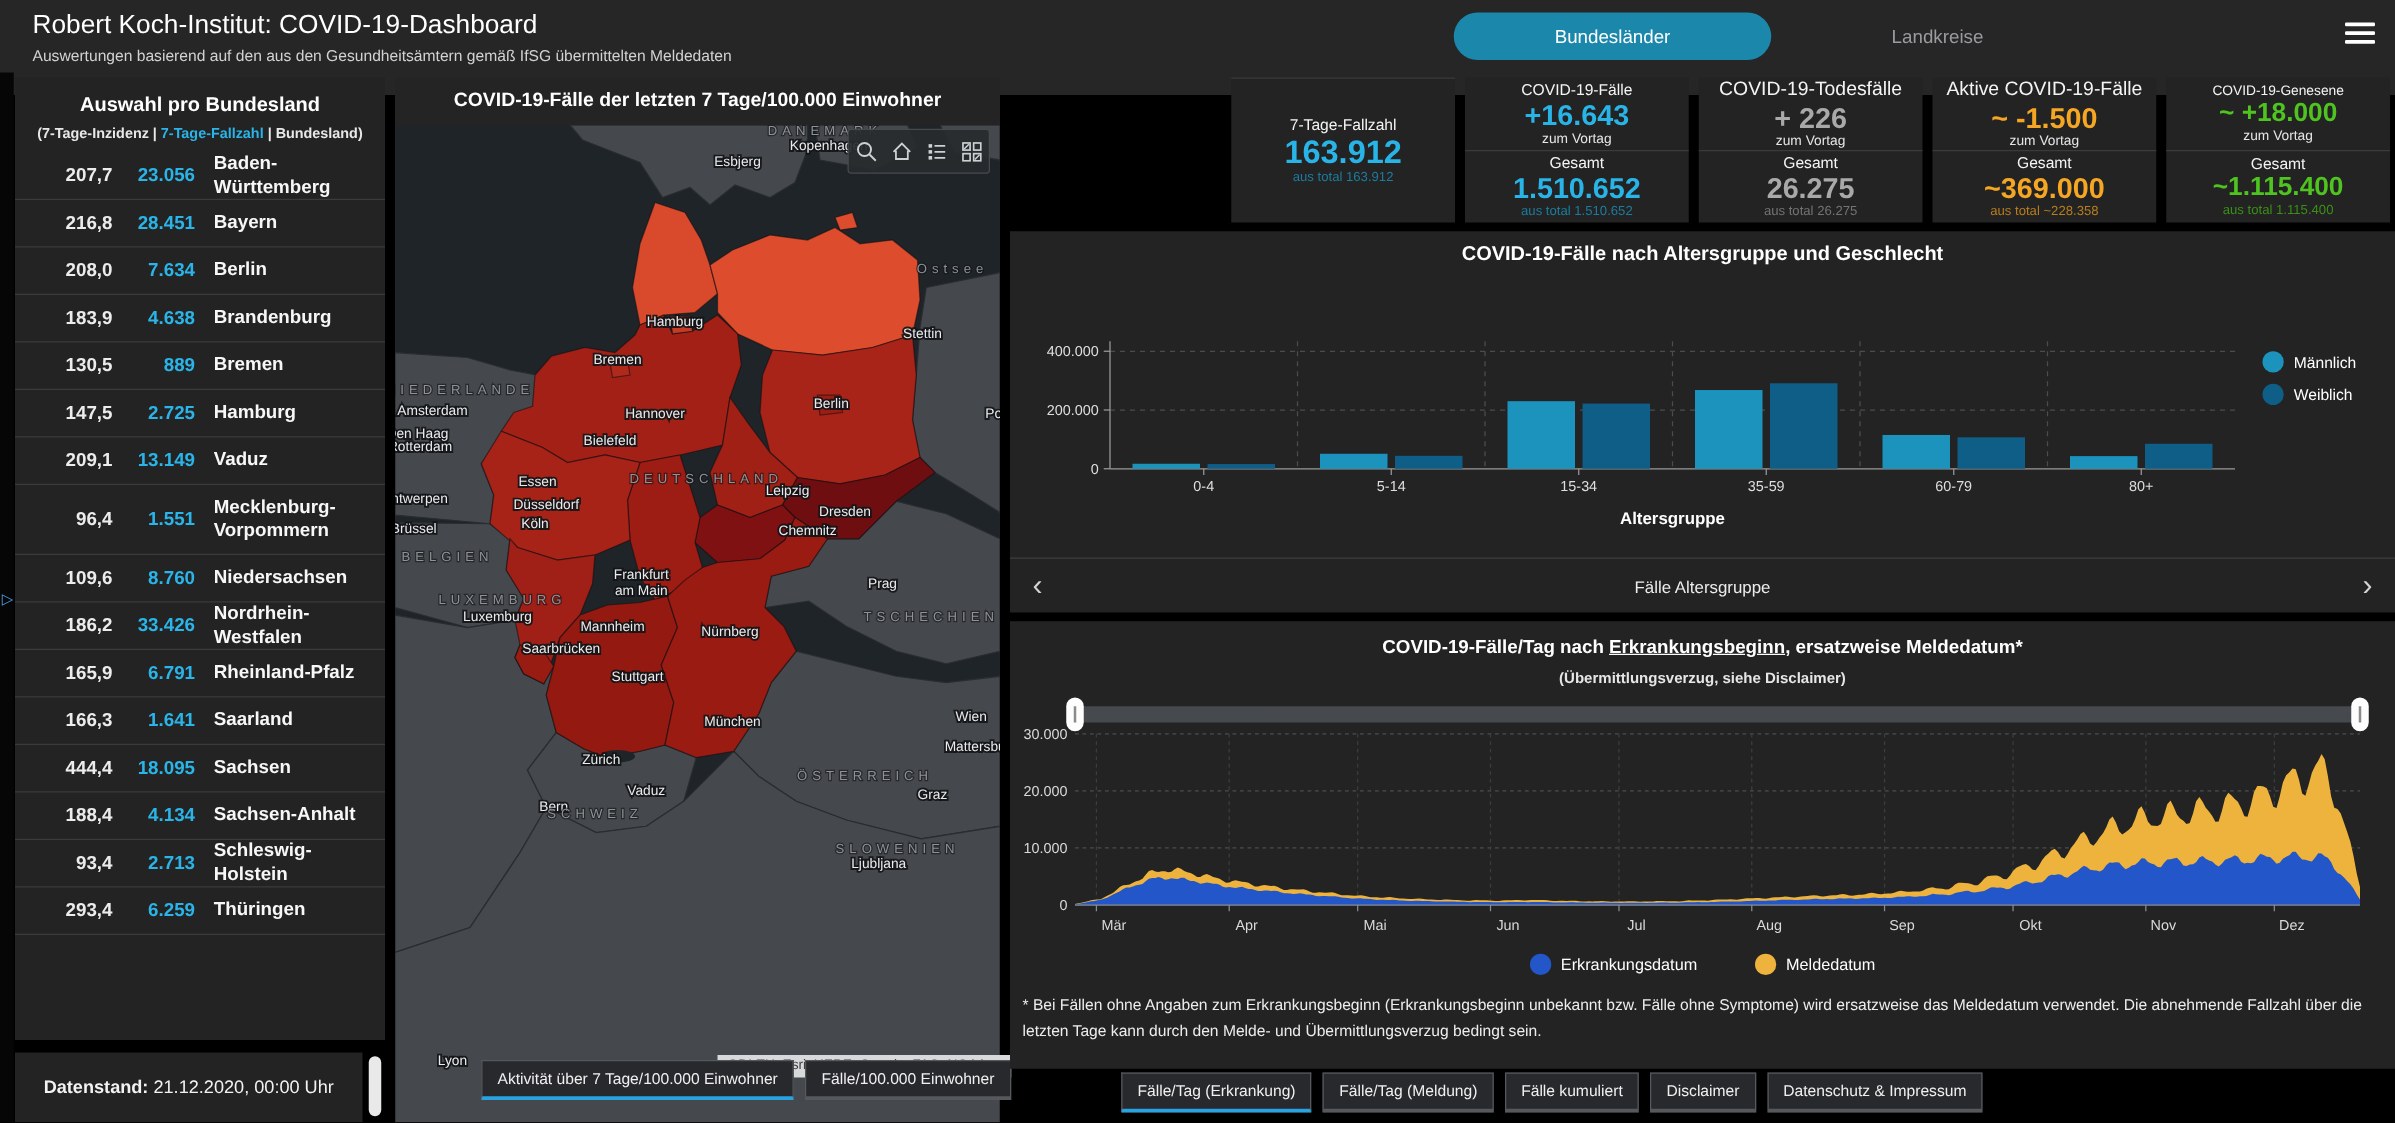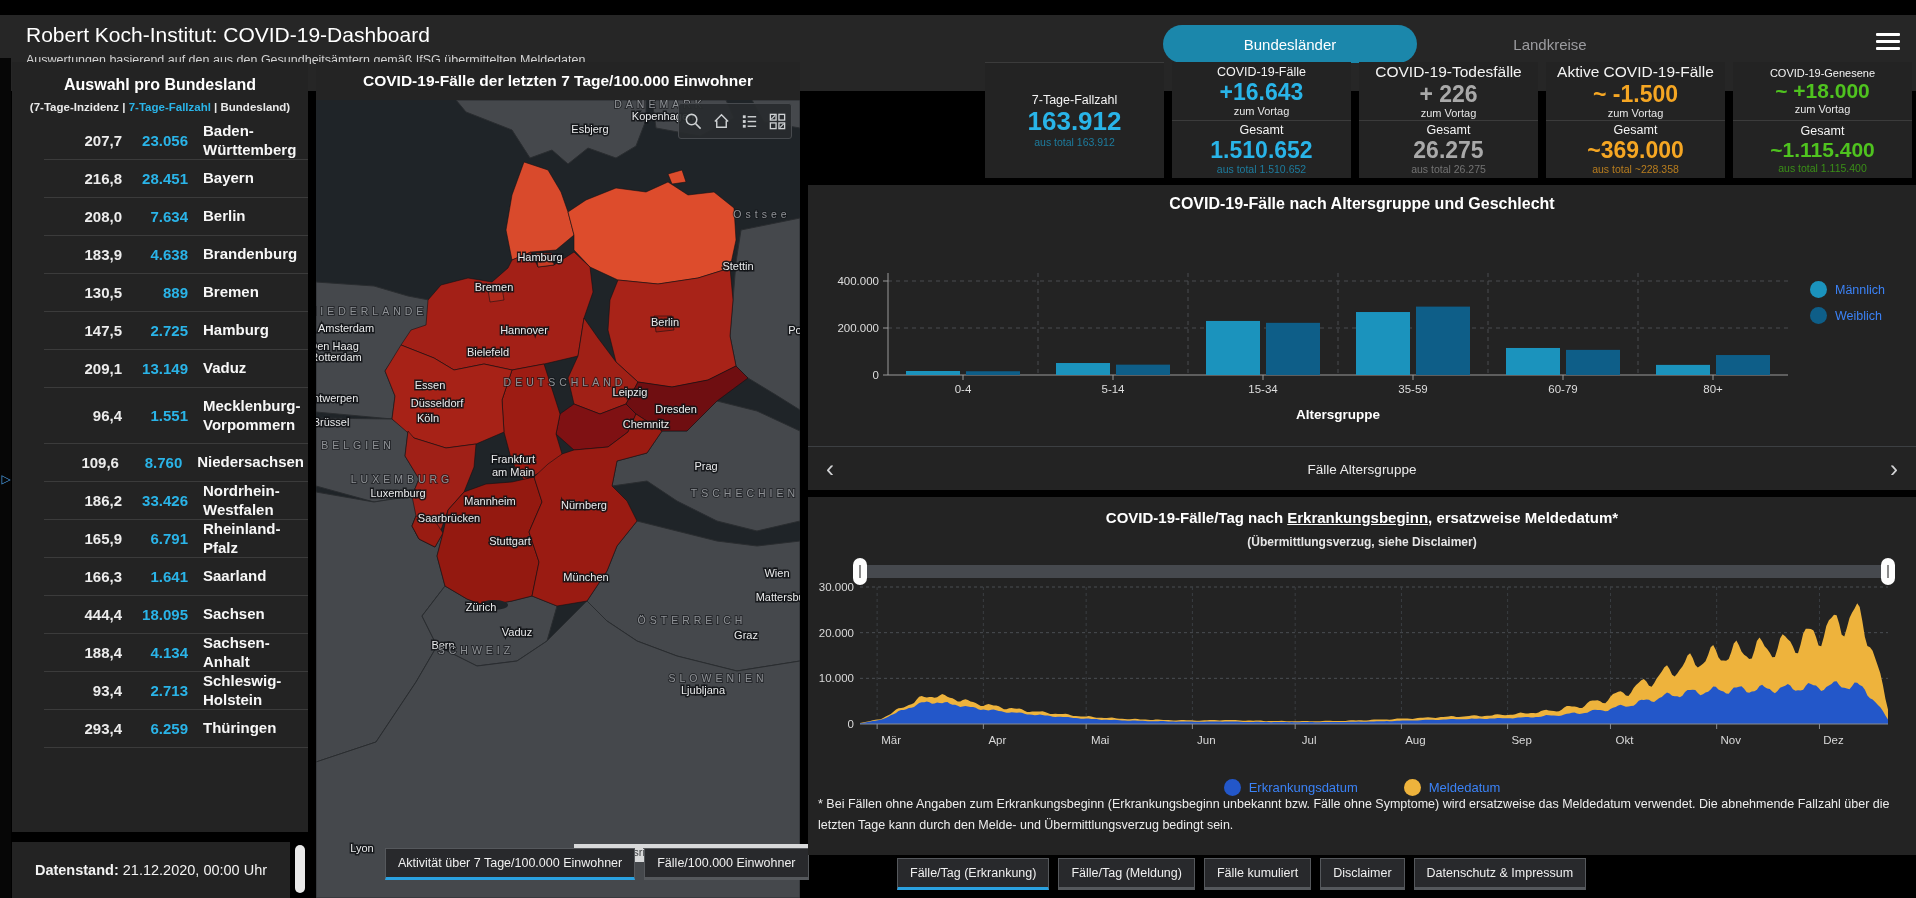--- a/index.html
+++ b/index.html
@@ -1,36 +1,36 @@
 <!DOCTYPE html>
 <html><head>
 <meta charset="utf-8">
 <style>
   html,body{margin:0;padding:0;background:#000;font-family:"Liberation Sans",sans-serif;}
   #root{position:relative;width:1916px;height:898px;overflow:hidden;background:#000;color:#f0f0f0;}
   .abs{position:absolute;}
   .panel{position:absolute;background:#232323;}
   
-  #header{left:0;top:15px;width:1916px;height:76px;background:#262626;}
+  #header{left:0;top:0;width:1916px;height:76px;background:#262626;}
   #header .title{position:absolute;left:26px;top:8px;font-size:21px;color:#fff;font-weight:400;}
   #header .subtitle{position:absolute;left:26px;top:38px;font-size:12.5px;color:#d2d2d2;}
   .toggle-pill{position:absolute;left:1163px;top:10px;width:254px;height:38px;border-radius:19px;background:#1b87ab;color:#fff;
     font-size:15px;display:flex;align-items:center;justify-content:center;cursor:pointer;}
   .toggle-plain{position:absolute;left:1460px;top:10px;width:180px;height:38px;color:#9c9ca0;font-size:15px;display:flex;align-items:center;justify-content:center;cursor:pointer;}
   #hamburger{position:absolute;left:1876px;top:18px;width:24px;height:20px;cursor:pointer;}
   #hamburger span{display:block;height:3px;background:#fff;margin-bottom:4px;border-radius:1px;}
   
   #left-strip{left:0;top:58px;width:11px;height:840px;background:#060606;}
   #expander{left:0;top:468px;width:12px;height:22px;color:#4a9fe8;font-size:12px;line-height:22px;text-align:center;cursor:pointer;}
   
   #sidebar{left:12px;top:62px;width:296px;height:770px;}
   #sidebar .sb-title{text-align:center;font-size:16px;font-weight:bold;color:#fff;padding-top:14px;}
   #sidebar .sb-sub{text-align:center;font-size:11.5px;font-weight:bold;color:#e8e8e8;margin-top:7px;}
   #state-list{margin-top:9px;}
-  .state-row{display:flex;align-items:center;border-bottom:1px solid #3b3b3b;padding:0 4px;box-sizing:border-box;height:38px;cursor:pointer;margin-left:32px;}
+  .state-row{display:flex;align-items:center;border-bottom:1px solid #3b3b3b;padding:0 4px;box-sizing:border-box;height:38px;cursor:pointer;}
   .state-row.tall{height:56px;}
   .state-row .inz{width:74px;text-align:right;font-size:15px;font-weight:bold;color:#ececec;}
   .state-row .fall{width:66px;text-align:right;font-size:15px;font-weight:bold;}
   .state-row .nm{flex:1;margin-left:15px;font-size:15px;font-weight:bold;color:#f7f7f7;line-height:1.25;}
   #datenstand{left:12px;top:842px;width:278px;height:56px;display:flex;align-items:center;justify-content:center;font-size:14.5px;color:#f2f2f2;}
   #sb-scroll{left:295px;top:845px;width:10px;height:48px;border-radius:5px;background:#e9e9e9;cursor:pointer;}
   
   #map-title{left:316px;top:62px;width:484px;height:38px;background:#242424;display:flex;align-items:center;justify-content:center;
     font-size:15.5px;font-weight:bold;color:#fff;}
   #map-box{left:316px;top:100px;width:484px;height:798px;background:#242424;}
@@ -59,36 +59,36 @@
   .kpi.lg .k-title{font-size:15.5px;} .kpi.lg .k-topval{font-size:23px;} .kpi.lg .k-botval{font-size:23px;}
   .kpi.sm .k-title{font-size:12.5px;} .kpi.sm .k-topval{font-size:23px;} .kpi.sm .k-botval{font-size:23px;}
   .kpi.xs .k-title{font-size:11px;} .kpi.xs .k-topval{font-size:21px;} .kpi.xs .k-botval{font-size:21px;}
   
   #age-panel{left:808px;top:185px;width:1108px;height:305px;}
   #age-title{position:absolute;left:0;top:10px;width:1108px;text-align:center;font-size:16px;font-weight:bold;color:#fff;}
   #age-svg{position:absolute;left:0;top:0;}
   #age-legend{position:absolute;left:1002px;top:96px;}
   .leg-item{display:flex;align-items:center;gap:8px;margin-bottom:9px;}
   .leg-dot{width:17px;height:17px;border-radius:50%;}
-  .leg-lab{font-size:12.5px;color:#3b82f6;}
+  .leg-lab{font-size:12.5px;color:#ffffff;}
   #age-xlabel{position:absolute;left:80px;top:222px;width:900px;text-align:center;font-size:13.5px;font-weight:bold;color:#fff;}
   #age-pager{position:absolute;left:0;top:261px;width:1108px;height:44px;border-top:1px solid #3c3f42;display:flex;align-items:center;}
   #age-pager .chev{width:44px;text-align:center;font-size:24px;color:#d2d3d5;font-weight:300;cursor:pointer;line-height:40px;}
   #age-pager .pg-label{flex:1;text-align:center;font-size:13.5px;color:#ececec;}
   
   #time-panel{left:808px;top:497px;width:1108px;height:358px;}
   #time-title{position:absolute;left:0;top:12px;width:1108px;text-align:center;font-size:15px;font-weight:bold;color:#fff;}
   #time-title .ul{text-decoration:underline;}
   #time-sub{position:absolute;left:0;top:38px;width:1108px;text-align:center;font-size:12px;font-weight:bold;color:#e6e6e6;}
   #time-slider{position:absolute;left:0;top:60px;width:1108px;height:28px;}
   #time-slider .track{position:absolute;left:52px;top:8px;width:1028px;height:13px;background:#46494e;border-radius:2px;cursor:pointer;}
   #time-slider .handle{position:absolute;top:1px;width:14px;height:27px;border-radius:7px;background:#fdfdfd;cursor:ew-resize;}
   #time-slider .handle i{position:absolute;left:6px;top:7px;width:2px;height:13px;background:#8a8a8a;}
   #time-svg{position:absolute;left:0;top:80px;}
-  #time-legend{position:absolute;left:0;top:282px;width:1108px;display:flex;justify-content:center;gap:46px;}
+  #time-legend{position:absolute;left:0;top:266px;width:1108px;display:flex;justify-content:center;gap:46px;}
   #time-legend .leg-item{margin-bottom:0;}
   #time-legend .leg-lab{font-size:13px;}
   #time-footnote{position:absolute;left:10px;top:297px;width:1090px;font-size:12.5px;line-height:1.65;color:#ededed;}
 </style>
 </head>
 <body>
 
 <div id="root">
 
   <div id="header" class="abs">

